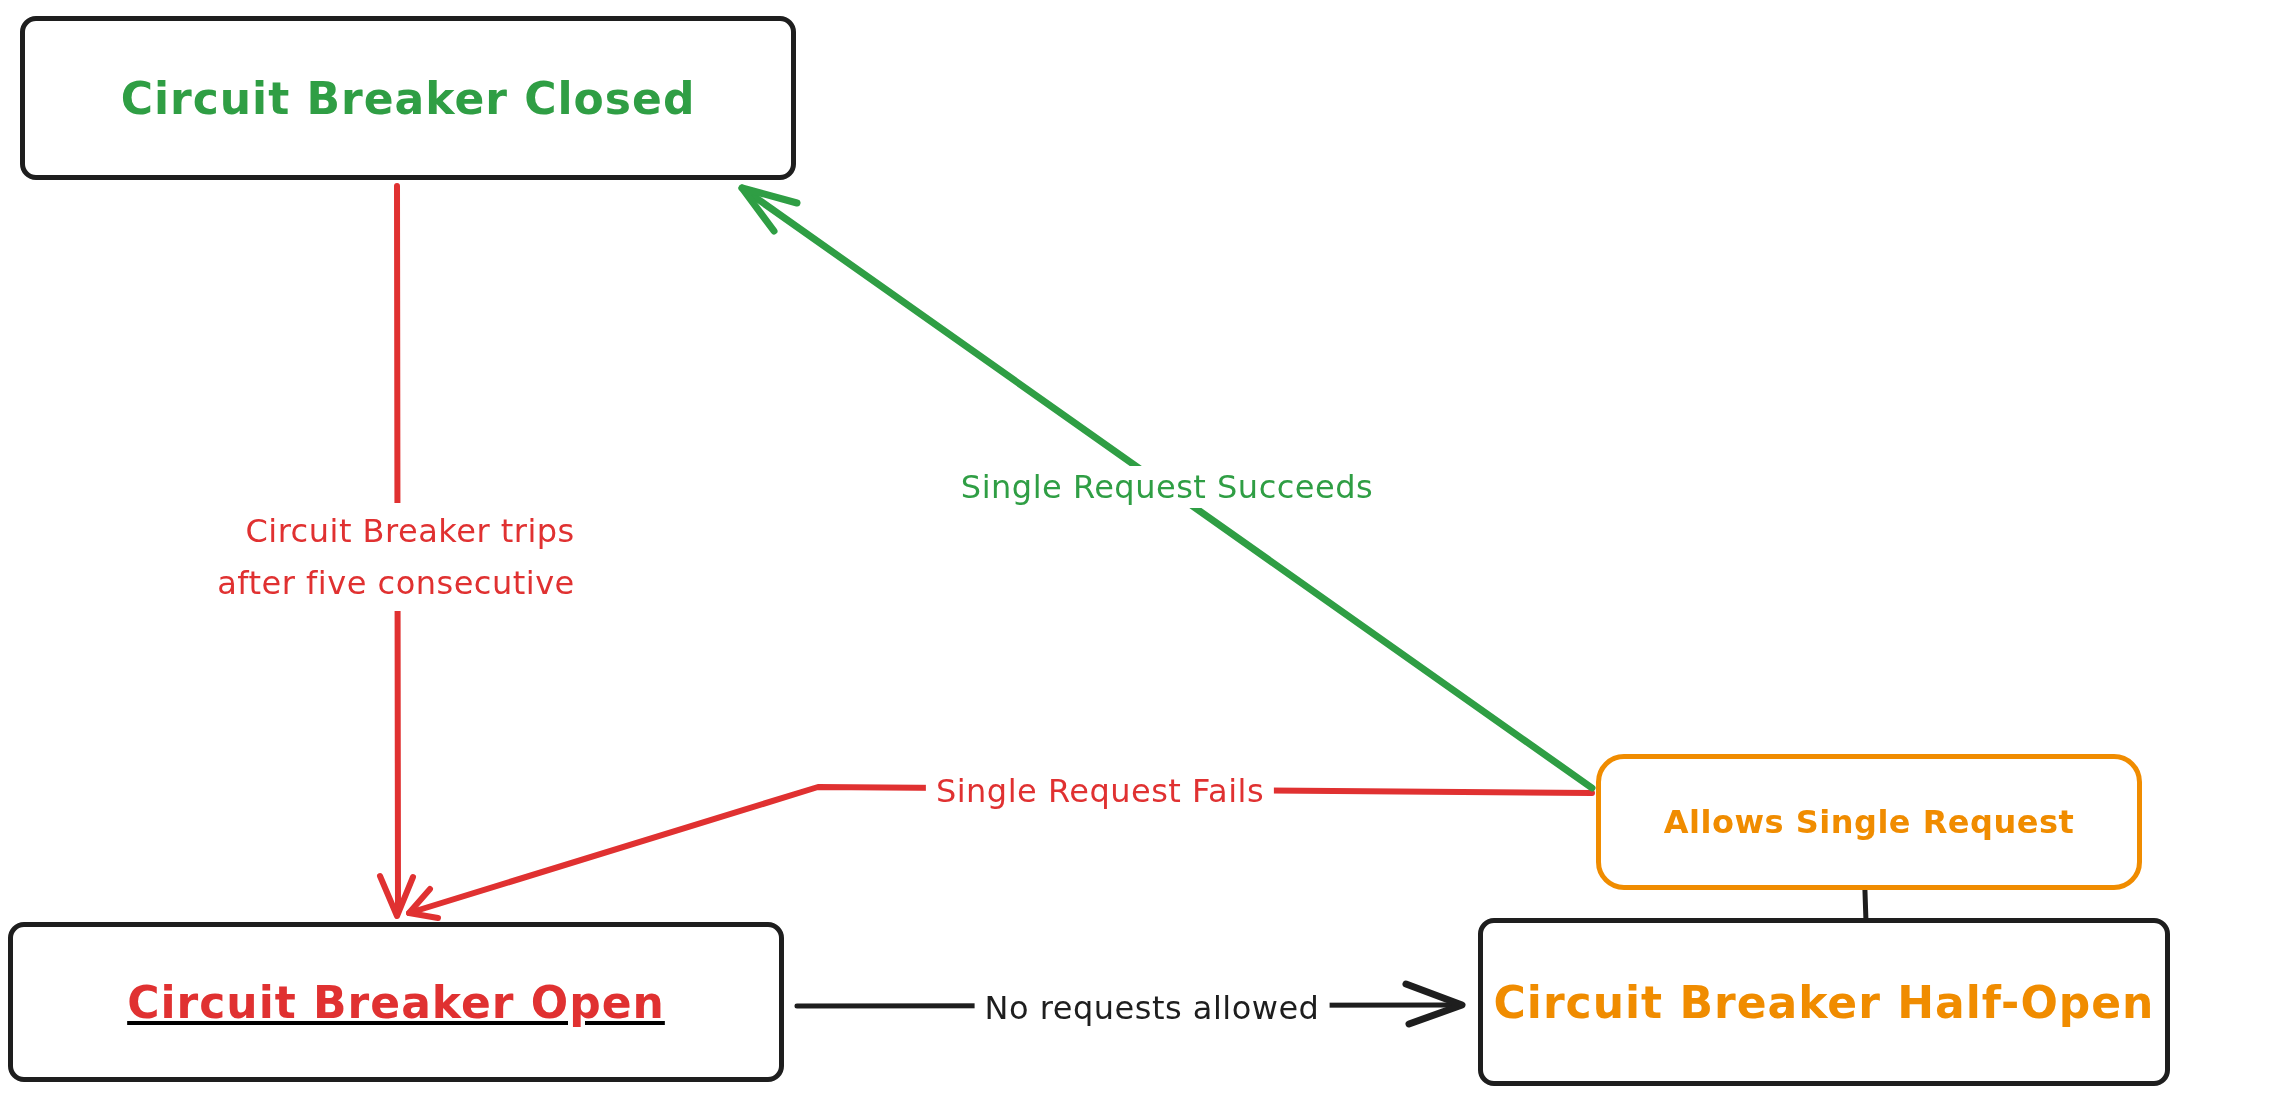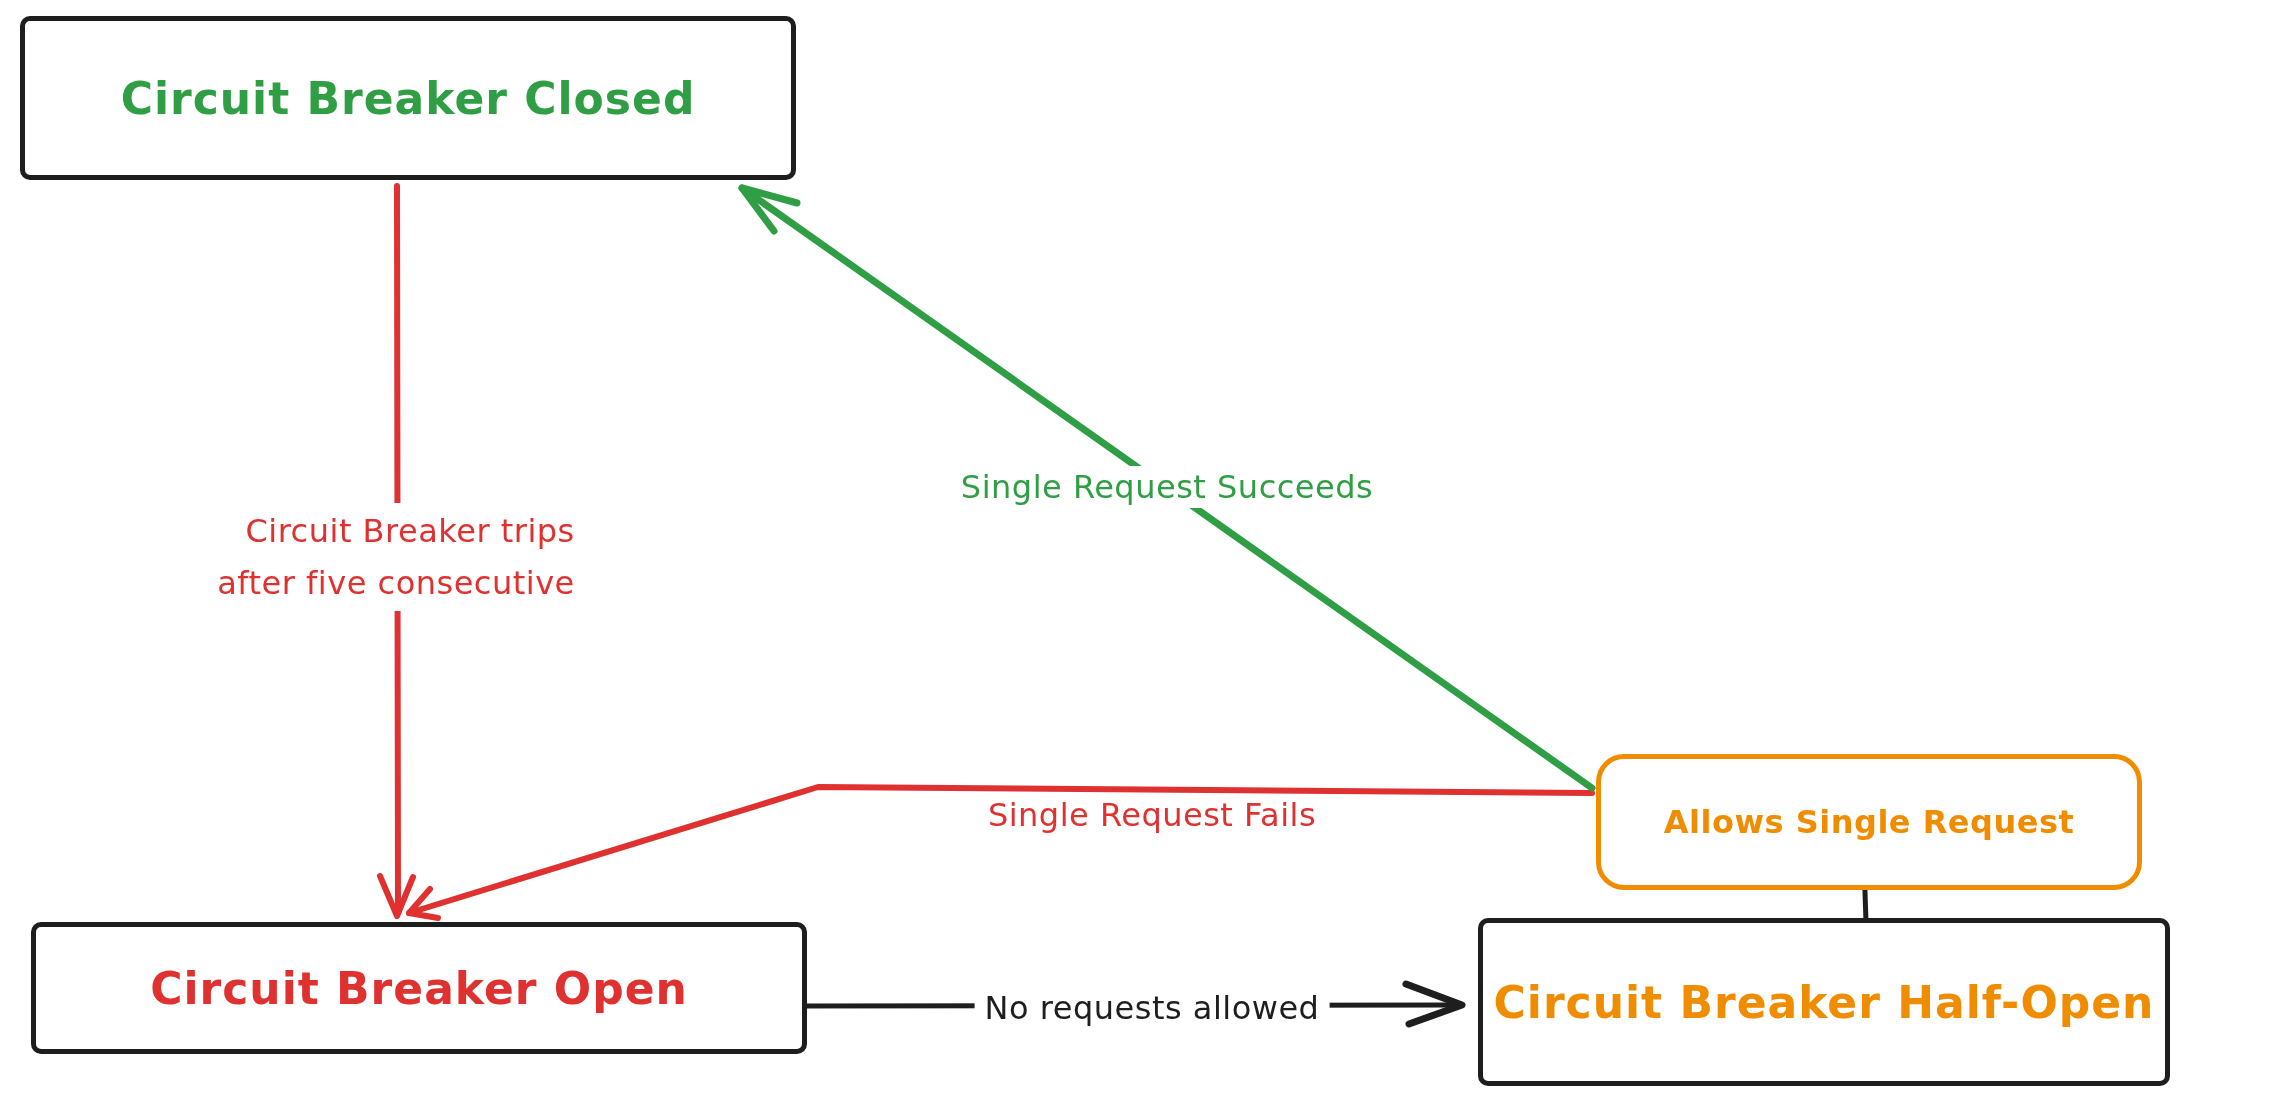--- a/index.html
+++ b/index.html
@@ -24,32 +24,32 @@
   svg.edges path {
     fill: none;
     stroke-linecap: round;
     stroke-linejoin: round;
   }
   .node {
     position: absolute;
     box-sizing: border-box;
     background: #ffffff;
     border: 5px solid #1e1e1e;
-    border-radius: 10px;
+    border-radius: 16px;
     display: flex;
     align-items: center;
     justify-content: center;
     z-index: 2;
     font-weight: bold;
     font-size: 44px;
     letter-spacing: 1px;
     white-space: nowrap;
   }
   .node-closed   { left: 20px;   top: 16px;  width: 776px; height: 164px; }
-  .node-open     { left: 31px;   top: 922px; width: 776px; height: 132px; }
+  .node-open     { left: 8px;   top: 922px; width: 776px; height: 160px; text-decoration: underline; }
   .node-halfopen { left: 1478px; top: 918px; width: 692px; height: 168px; }
   .node-allows   {
     left: 1596px; top: 726px; width: 546px; height: 136px;
     border-color: #f08c00; border-width: 5px; border-radius: 28px;
     font-size: 32px; letter-spacing: 0.5px; margin-top: 28px;
   }
   .t-green  { color: #2f9e44; }
   .t-red    { color: #e03131; }
   .t-orange { color: #f08c00; }
   .t-ink    { color: #1e1e1e; }
@@ -60,21 +60,21 @@
     z-index: 3;
     font-weight: normal;
     font-size: 32px;
     white-space: nowrap;
     text-align: right;
     padding: 2px 10px;
     letter-spacing: 0.5px;
   }
   .l-trips    { left: 396px;  top: 557px;  line-height: 52px; }
   .l-succeeds { left: 1167px; top: 487px; }
-  .l-fails    { left: 1152px; top: 791px; margin-top: 24px; }
+  .l-fails    { left: 1100px; top: 791px; }
   .l-delay    { left: 1152px; top: 1008px; line-height: 48px; }
 </style>
 </head>
 <body>
 
 <div class="canvas">
 
   <svg class="edges" width="2272" height="1107" viewBox="0 0 2272 1107">
 
     <path d="M397 186 L398 910" stroke-width="6" stroke="#e03131"></path>

